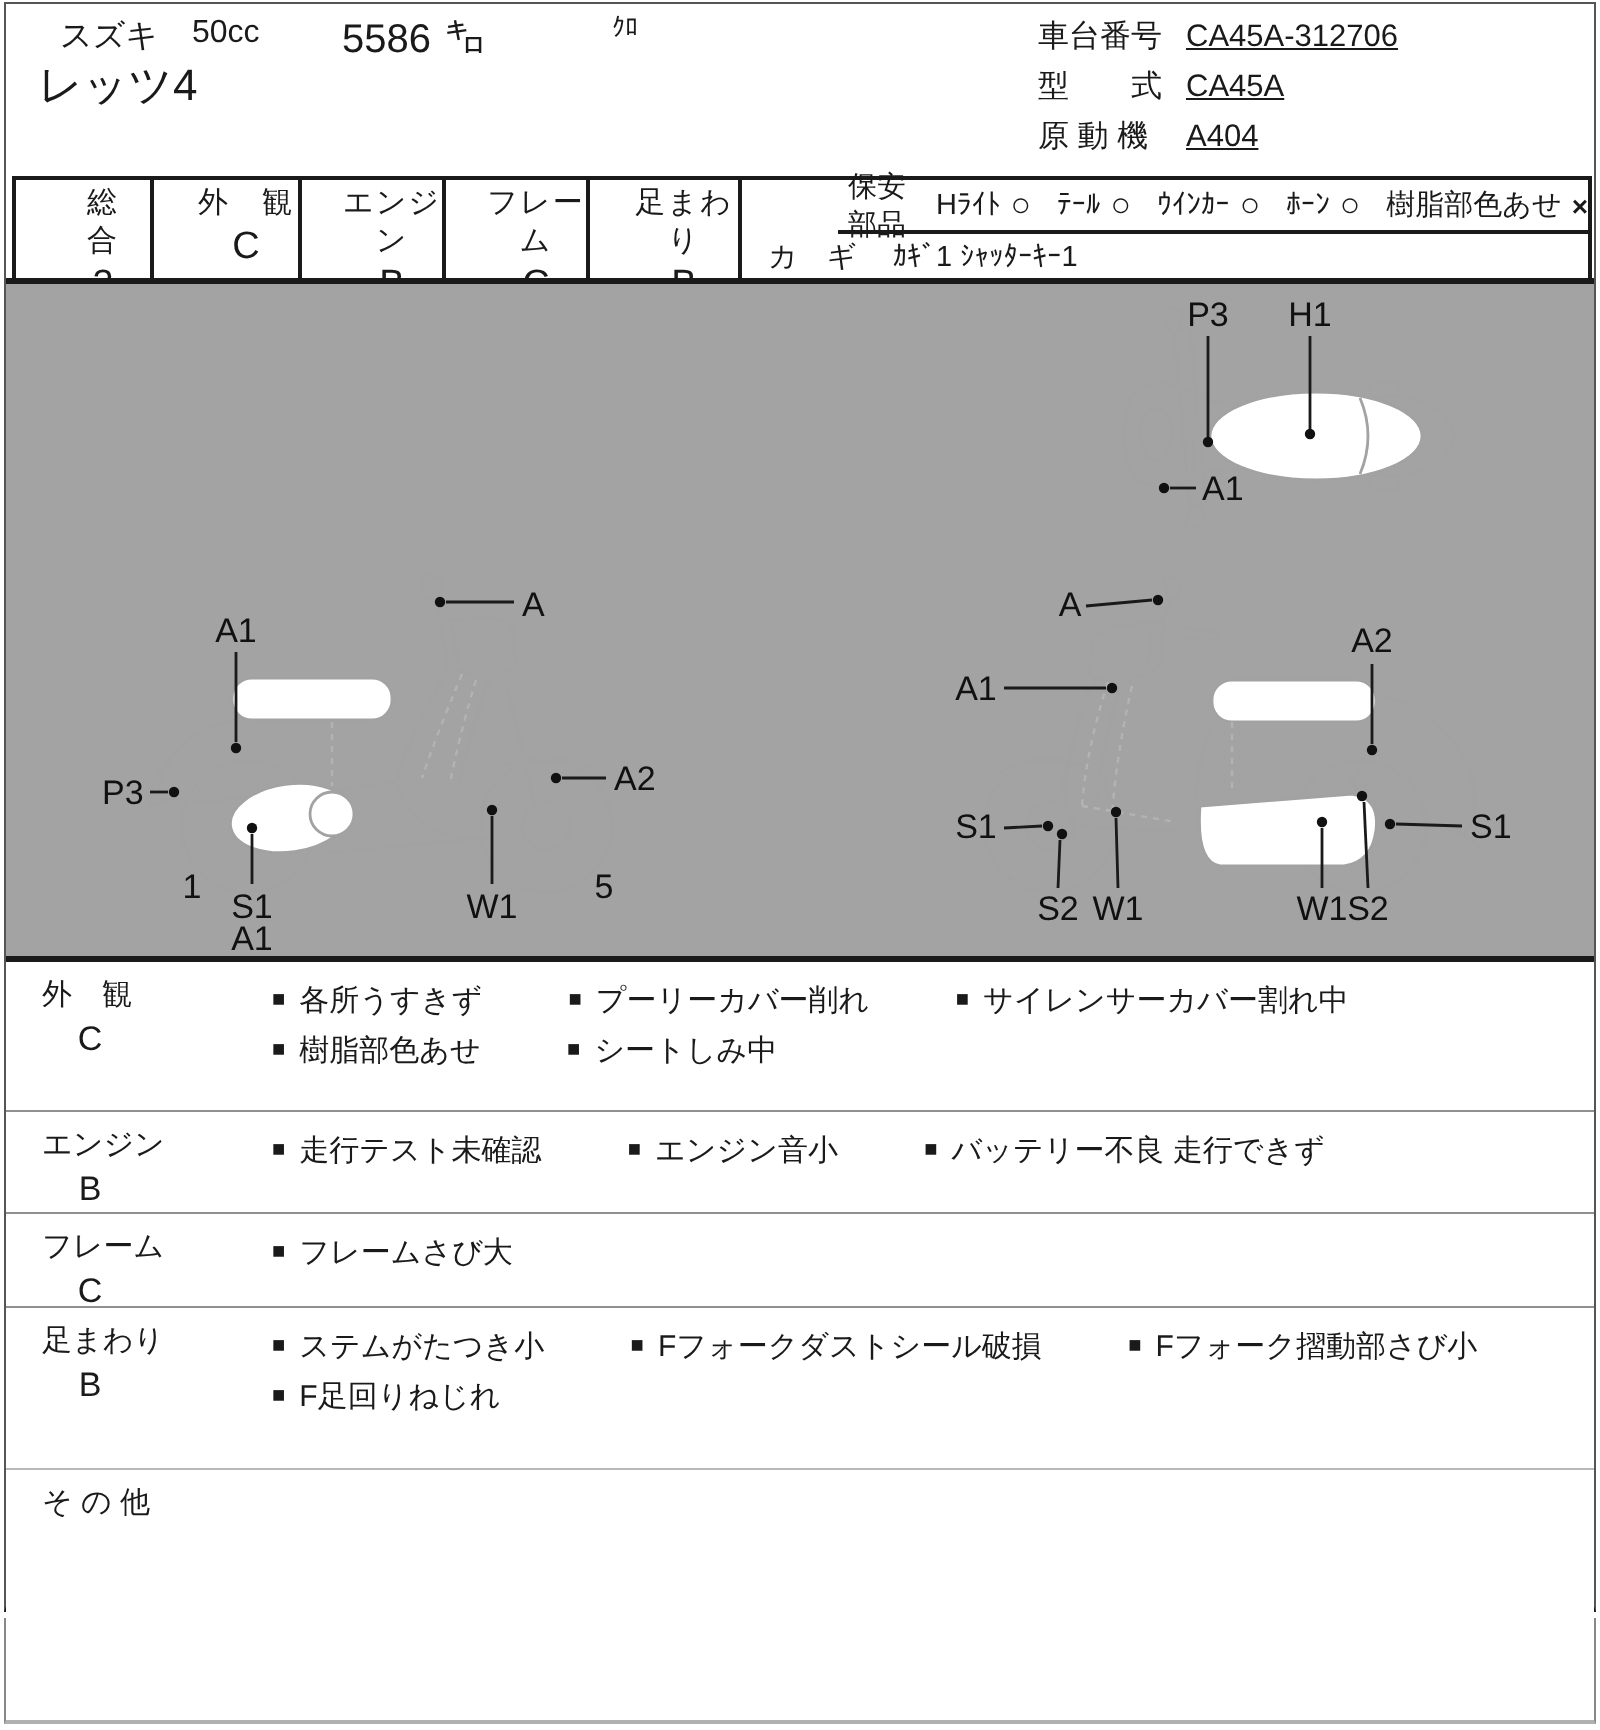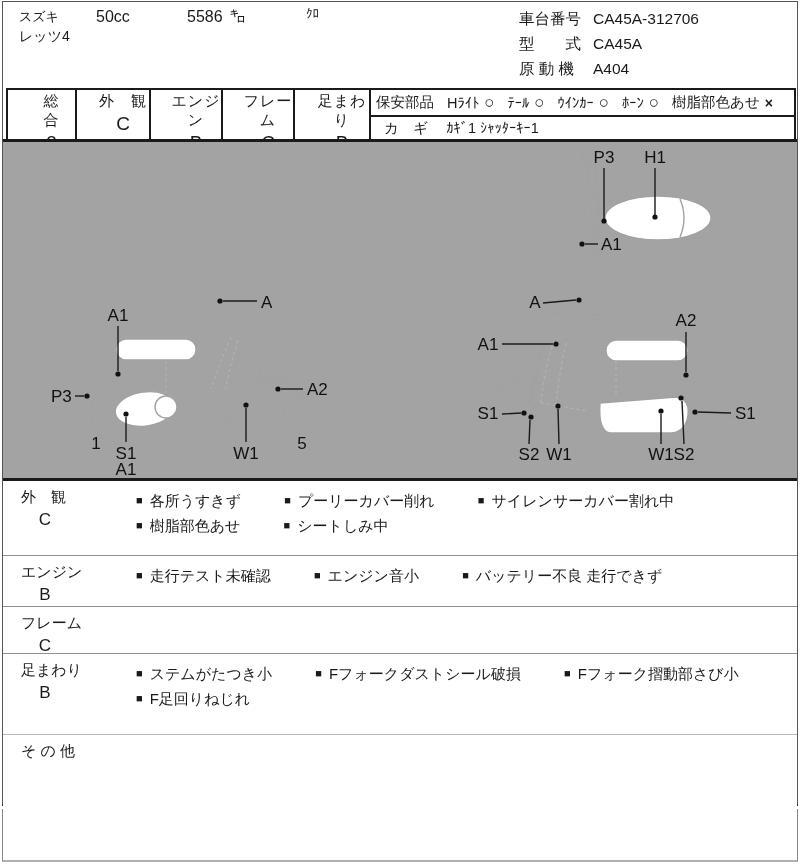--- a/index.html
+++ b/index.html
@@ -2,40 +2,40 @@
 <html><head>
 <meta charset="utf-8">
 <style>
   html,body{margin:0;padding:0;background:#fff;}
   body{width:800px;height:865px;position:relative;overflow:hidden;
        font-family:"Liberation Sans","DejaVu Sans",sans-serif;color:#1a1a1a;}
   .doc{position:absolute;left:2px;top:1px;width:796px;height:805px;
        border:1px solid #555;border-bottom:3px solid #1a1a1a;box-sizing:border-box;background:#fff;}
   
   .header{position:absolute;left:0;top:0;width:100%;height:85px;}
-  .h-maker{position:absolute;left:16px;top:6px;font-size:13px;}
+  .h-maker{position:absolute;left:27px;top:6px;font-size:16px;}
   .h-cc{position:absolute;left:93px;top:6px;font-size:16px;}
-  .h-mileage{position:absolute;left:184px;top:6px;font-size:16px;}
+  .h-mileage{position:absolute;left:168px;top:6px;font-size:20px;}
   .h-unit{margin-left:7px;}
   .h-color{position:absolute;left:303px;top:4px;font-size:13px;}
-  .h-model{position:absolute;left:16px;top:26px;font-size:14px;}
-  .h-right{position:absolute;left:516px;top:4px;font-size:15.5px;line-height:25px;}
+  .h-model{position:absolute;left:16px;top:26px;font-size:22px;}
+  .h-right{position:absolute;left:516px;top:4px;font-size:15.5px;line-height:25px;text-decoration:underline;}
   .h-right .lab{display:inline-block;min-width:68px;}
   .h-right .val{margin-left:6px;}
   
   .ratings{position:absolute;left:3px;top:86px;width:790px;height:53px;
            border:2px solid #1a1a1a;box-sizing:border-box;display:flex;background:#fff;}
   .rcell{border-right:2px solid #1a1a1a;box-sizing:border-box;text-align:center;
          display:flex;flex-direction:column;justify-content:flex-start;padding-left:20px;}
   .rlabel{font-size:15px;padding-top:2px;letter-spacing:1px;}
   .rvalue{font-size:19px;line-height:26px;}
   .c0{width:69px}.c1{width:74px}.c2{width:72px}.c3{width:72px}.c4{width:76px}
   .safety{flex:1;display:flex;flex-direction:column;}
   .srow1{height:25px;border-bottom:2px solid #1a1a1a;display:flex;align-items:center;
-         font-size:14.5px;padding-left:5px;gap:13px;}
+         font-size:14.5px;padding-left:5px;gap:13px;margin-left:48px;}
   .srow2{flex:1;display:flex;align-items:center;font-size:14.5px;padding-left:13px;}
   .sitem{display:flex;align-items:center;gap:5px;white-space:nowrap;}
   .sstatus{font-size:17px;line-height:1;}
   .sitem.cross .sstatus{font-size:14px;font-weight:bold;}
   .key-val{margin-left:18px;}
   
   .diagram{position:absolute;left:0;top:137px;width:100%;height:339px;
            border-top:3px solid #1a1a1a;box-sizing:border-box;background:#a3a3a3;}
   .svgwrap{position:absolute;}
   svg .art{stroke:#a2a2a2;stroke-width:1.4;fill:none;}
@@ -329,20 +329,23 @@
     <div class="defects">
       <span class="defect"><span class="bullet">■</span><span>走行テスト未確認</span></span>
       <span class="defect"><span class="bullet">■</span><span>エンジン音小</span></span>
       <span class="defect"><span class="bullet">■</span><span>バッテリー不良 走行できず</span></span>
     </div>
   </div>
 
   <div class="section sec3">
     <div class="sec-label">フレーム</div>
     <div class="sec-grade">C</div>
+    <div class="defects">
+      <span class="defect"><span class="bullet">■</span><span>フレームさび大</span></span>
+    </div>
   </div>
 
   <div class="section sec4">
     <div class="sec-label">足まわり</div>
     <div class="sec-grade">B</div>
     <div class="defects">
       <span class="defect"><span class="bullet">■</span><span>ステムがたつき小</span></span>
       <span class="defect"><span class="bullet">■</span><span>Fフォークダストシール破損</span></span>
       <span class="defect"><span class="bullet">■</span><span>Fフォーク摺動部さび小</span></span>
       <span class="defect"><span class="bullet">■</span><span>F足回りねじれ</span></span>

